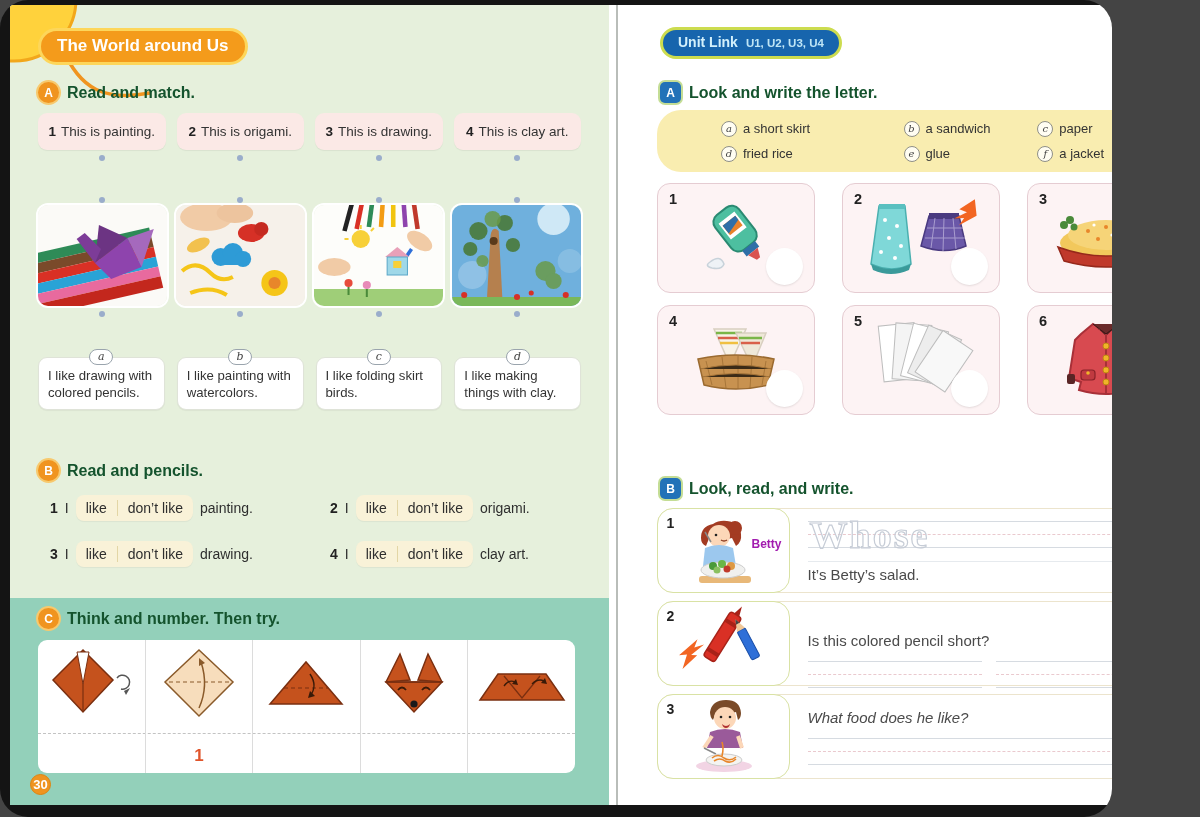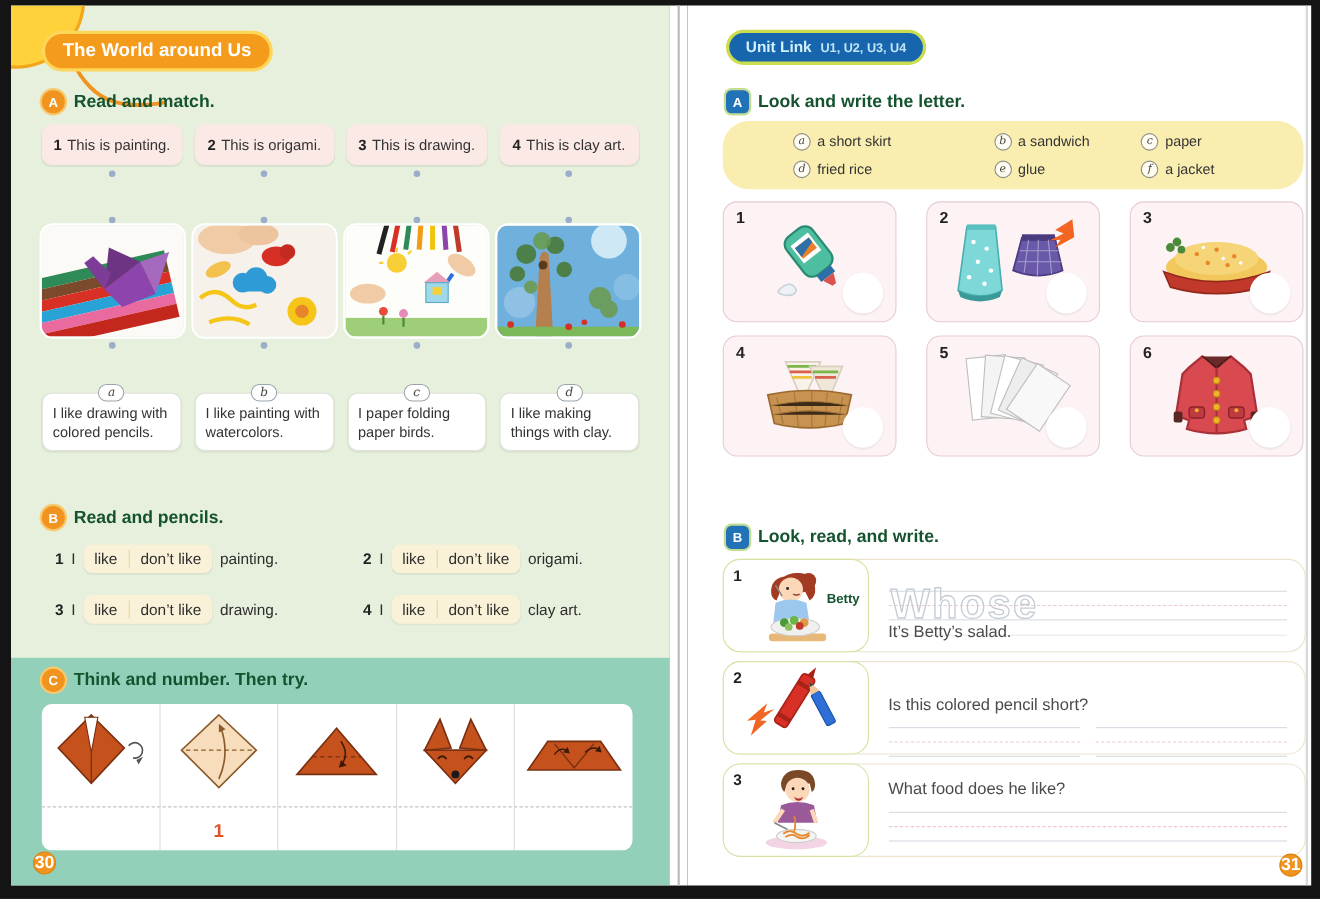--- a/index.html
+++ b/index.html
@@ -1,17 +1,17 @@
 <!DOCTYPE html>
 <html><head>
 <meta charset="utf-8">
 <style>
   * { margin:0; padding:0; box-sizing:border-box; }
   body { font-family:"Liberation Sans", sans-serif; background:#444; }
-  .frame { position:relative; width:1200px; height:817px; background:#141414; overflow:hidden; }
+  .frame { position:relative; width:1112px; height:817px; background:#141414; overflow:hidden;border-radius:28px; }
   .page { position:absolute; top:5px; height:800px; overflow:hidden; }
   .page-left { left:10px; width:599px; background:#e6f0dc; }
   .gutter { position:absolute; left:609px; top:5px; width:16px; height:800px; background:#fff; }
   .gutter .seam { position:absolute; left:7px; top:0; width:2px; height:100%; background:#b9bdb9; }
   .page-right { left:625px; width:567px; background:#ffffff; }
   .page-right .edge { position:absolute; right:3px; top:0; width:2px; height:100%; background:#d8d8d8; }
 
   
   .sun { position:absolute; left:0; top:0; }
   .title-pill { position:absolute; left:28px; top:23px; background:#f49b1b; border:3px solid #fdd65a;
@@ -52,21 +52,21 @@
   .strip { position:absolute; left:28px; top:42px; width:537px; height:133px; background:#fff; border-radius:9px;
     display:flex; overflow:hidden; }
   .cell { flex:1; position:relative; border-right:1px solid #dcdcdc; }
   .cell:last-child { border-right:none; }
   .cell svg { position:absolute; left:50%; top:6px; transform:translateX(-50%); }
   .strip-dash { position:absolute; left:0; right:0; top:93px; border-top:1.5px dashed #c3c3c3; }
   .step-num { position:absolute; left:0; right:0; bottom:7px; text-align:center; color:#e0542a;
     font-weight:bold; font-size:17px; }
 
   .page-badge { position:absolute; width:21px; height:21px; border-radius:50%; background:#ef9420;
-    border:1px solid #dd8410; color:#fff; font-size:16px; font-weight:bold; display:flex;
+    border:1px solid #dd8410; color:#fff; font-size:13px; font-weight:bold; display:flex;
     align-items:center; justify-content:center; }
 
   
   .unit-pill { position:absolute; left:35px; top:22px; background:#1765ad; border:3px solid #ccdc4f;
     border-radius:20px; padding:4px 15px 6px; display:flex; align-items:baseline; gap:8px; }
   .unit-pill .main { color:#d2f0fb; font-weight:bold; font-size:14px; }
   .unit-pill .units { color:#bfe6f6; font-weight:bold; font-size:11.5px; }
 
   .bank { position:absolute; left:32px; top:105px; width:528px; height:62px; background:#f9edb0;
     border-radius:24px; display:grid; grid-template-rows:1fr 1fr; grid-template-columns:1.5fr 1.1fr 1fr;
@@ -83,21 +83,21 @@
   .card svg { position:absolute; left:50%; top:50%; transform:translate(-50%,-50%); }
   .ans-circle { position:absolute; right:11px; bottom:7px; width:37px; height:37px; border-radius:50%;
     background:#fff; box-shadow:0 1px 2px rgba(0,0,0,.10); }
 
   .wrow { position:absolute; left:32px; width:530px; height:85px; background:#fff;
     border:1.5px solid #ece4cd; border-radius:16px; display:flex; }
   .wcard { width:133px; height:85px; margin:-1.5px 0 0 -1.5px; background:#fff; border:1.5px solid #d9e2a4;
     border-radius:16px; position:relative; flex:none; }
   .wcard .num { position:absolute; left:9px; top:6px; font-weight:bold; font-size:14px; color:#222; }
   .wcard svg { position:absolute; left:50%; top:50%; transform:translate(-50%,-50%); }
-  .wcard .imglabel { position:absolute; right:7px; top:28px; color:#14532d; font-size:12px; font-weight:bold; }
+  .wcard .imglabel { position:absolute; right:7px; top:28px; color:#a21caf; font-size:12px; font-weight:bold; }
   .wbody { flex:1; padding:8px 16px 6px 18px; position:relative; }
   .question { font-size:15px; color:#4a4a4a; }
   .guide { position:relative; }
   .guide .ln { position:absolute; left:0; right:0; border-top:1.5px solid #d6dbe1; }
   .guide .ln.mid { border-top:1.5px dashed #eac9ce; }
   .guide .ln.faint { border-top:1px solid #e6eaee; }
   .traced { position:absolute; left:2px; top:-6px; font-size:38px; font-weight:bold; letter-spacing:2px;
     color:transparent; -webkit-text-stroke:1.2px #c6ccd6; }
   .sentence { position:absolute; left:18px; bottom:9px; font-size:15px; color:#4a4a4a; }
   .seg2 { display:flex; gap:14px; }
@@ -289,21 +289,21 @@
       <div class="ans-box">
         <div class="ans-letter">a</div>
         <span>I like drawing with colored pencils.</span>
       </div>
       <div class="ans-box">
         <div class="ans-letter">b</div>
         <span>I like painting with watercolors.</span>
       </div>
       <div class="ans-box">
         <div class="ans-letter">c</div>
-        <span>I paper folding paper birds.</span>
+        <span>I like folding skirt birds.</span>
       </div>
       <div class="ans-box">
         <div class="ans-letter">d</div>
         <span>I like making things with clay.</span>
       </div>
     </div>
 
     <div class="sec-head" style="left:28px; top:455px;">
       <div class="sec-ico">B</div>
       <div class="sec-title">Read and pencils.</div>
@@ -616,21 +616,21 @@
               <circle cx="36" cy="54" r="4" fill="#4a9a3a"></circle>
               <circle cx="45" cy="52" r="4" fill="#6ab648"></circle>
               <circle cx="54" cy="54" r="4" fill="#d94"></circle>
               <circle cx="50" cy="57" r="3.5" fill="#c0392b"></circle>
               <circle cx="40" cy="58" r="3.5" fill="#8ac060"></circle>
             </g>
         </svg>
         <span class="imglabel">Betty</span>
       </div>
       <div class="wbody">
-        <div class="guide" style="height:46px; margin-top:18px;">
+        <div class="guide" style="height:46px; margin-top:2px;font-family:Liberation Serif, serif;">
           <div class="ln" style="top:2px;"></div>
           <div class="ln mid" style="top:15px;"></div>
           <div class="ln" style="top:28px;"></div>
           <div class="ln faint" style="top:42px;"></div>
           <div class="traced">Whose</div>
         </div>
         <div class="sentence">It’s Betty’s salad.</div>
       </div>
     </div>
 
@@ -687,21 +687,21 @@
           <line x1="26" y1="50" x2="38" y2="56" stroke="#888" stroke-width="1.5"></line>
           <ellipse cx="46" cy="62" rx="18" ry="6" fill="#f4f4f2" stroke="#ccc"></ellipse>
           <g stroke="#e8862a" stroke-width="1.6" fill="none">
             <path d="M34,60 q6,-5 12,0 q6,4 12,-1"></path>
             <path d="M36,63 q6,-4 11,0 q6,3 11,-2"></path>
             <path d="M44,58 q2,-8 0,-14"></path>
           </g>
         </svg>
       </div>
       <div class="wbody">
-        <div class="question" style="margin-top:6px;">What food does he like?</div>
+        <div class="question" style="margin-top:6px;font-style:italic;">What food does he like?</div>
         <div class="guide" style="height:28px; margin-top:12px;">
           <div class="ln" style="top:0;"></div>
             <div class="ln mid" style="top:13px;"></div>
             <div class="ln" style="top:26px;"></div>
         </div>
       </div>
     </div>
 
     <div class="page-badge" style="right:8px; bottom:8px;">31</div>
   </div>

